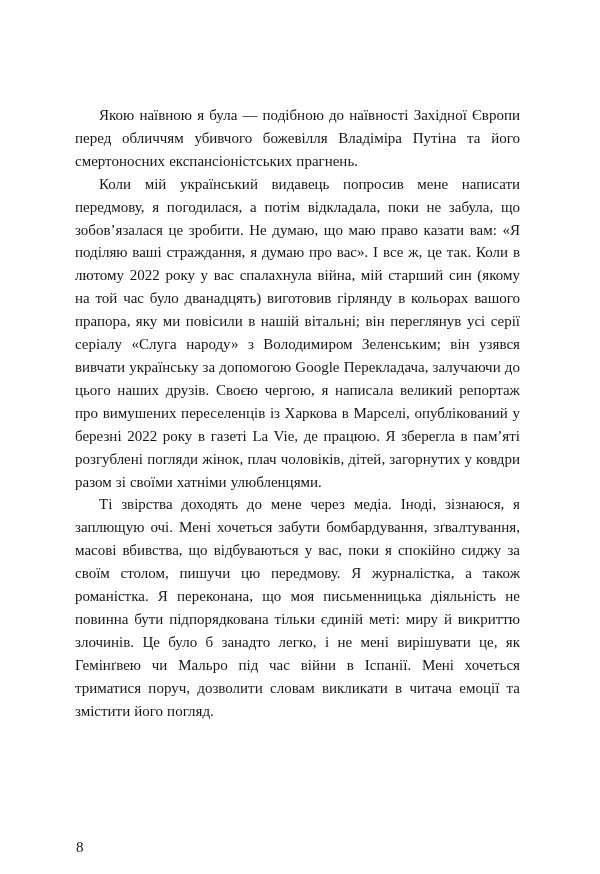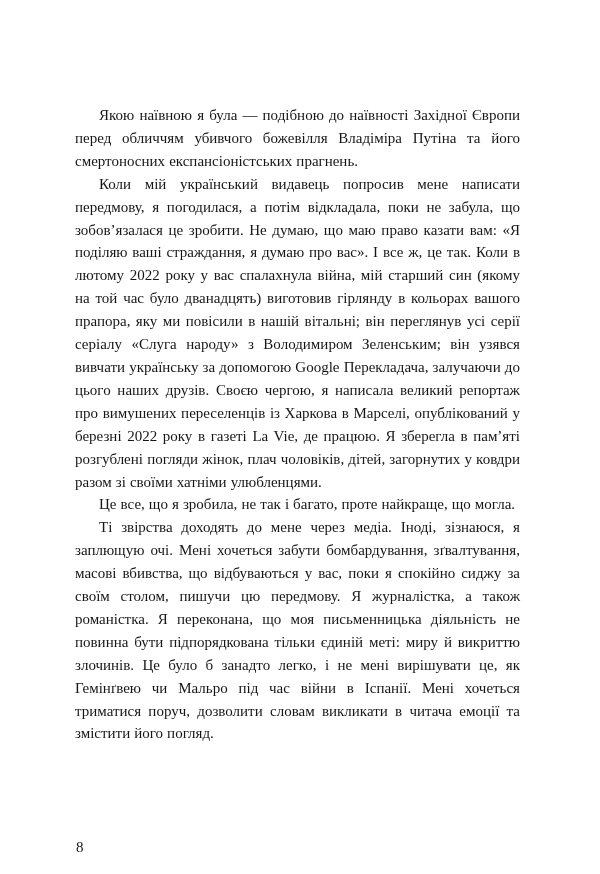--- a/index.html
+++ b/index.html
@@ -49,21 +49,20 @@
   }
 </style>
 </head>
 <body>
 
 <div class="book-page">
 
   <main class="text-block">
     <p>Якою наївною я була — подібною до наївності Західної Європи перед обличчям убивчого божевілля Владіміра Путіна та його смертоносних експансіоністських прагнень.</p>
     <p>Коли мій український видавець попросив мене написати передмову, я погодилася, а потім відкладала, поки не забула, що зобов’язалася це зробити. Не думаю, що маю право казати вам: «Я поділяю ваші страждання, я думаю про вас». І все ж, це так. Коли в лютому 2022 року у вас спалахнула війна, мій старший син (якому на той час було дванадцять) виготовив гірлянду в кольорах вашого прапора, яку ми повісили в нашій вітальні; він переглянув усі серії серіалу «Слуга народу» з Володимиром Зеленським; він узявся вивчати українську за допомогою Google Перекладача, залучаючи до цього наших друзів. Своєю чергою, я написала великий репортаж про вимушених переселенців із Харкова в Марселі, опублікований у березні 2022 року в газеті La Vie, де працюю. Я зберегла в пам’яті розгублені погляди жінок, плач чоловіків, дітей, загорнутих у ковдри разом зі своїми хатніми улюбленцями.</p>
-    <p>Це все, що я зробила, не так і багато, проте найкраще, що могла.</p>
     <p>Ті звірства доходять до мене через медіа. Іноді, зізнаюся, я заплющую очі. Мені хочеться забути бомбардування, зґвалтування, масові вбивства, що відбуваються у вас, поки я спокійно сиджу за своїм столом, пишучи цю передмову. Я журналістка, а також романістка. Я переконана, що моя письменницька діяльність не повинна бути підпорядкована тільки єдиній меті: миру й викриттю злочинів. Це було б занадто легко, і не мені вирішувати це, як Гемінґвею чи Мальро під час війни в Іспанії. Мені хочеться триматися поруч, дозволити словам викликати в читача емоції та змістити його погляд.</p>
   </main>
 
   <footer class="page-footer">
     <span class="page-number">8</span>
   </footer>
 
 </div>
 
 </body></html>

